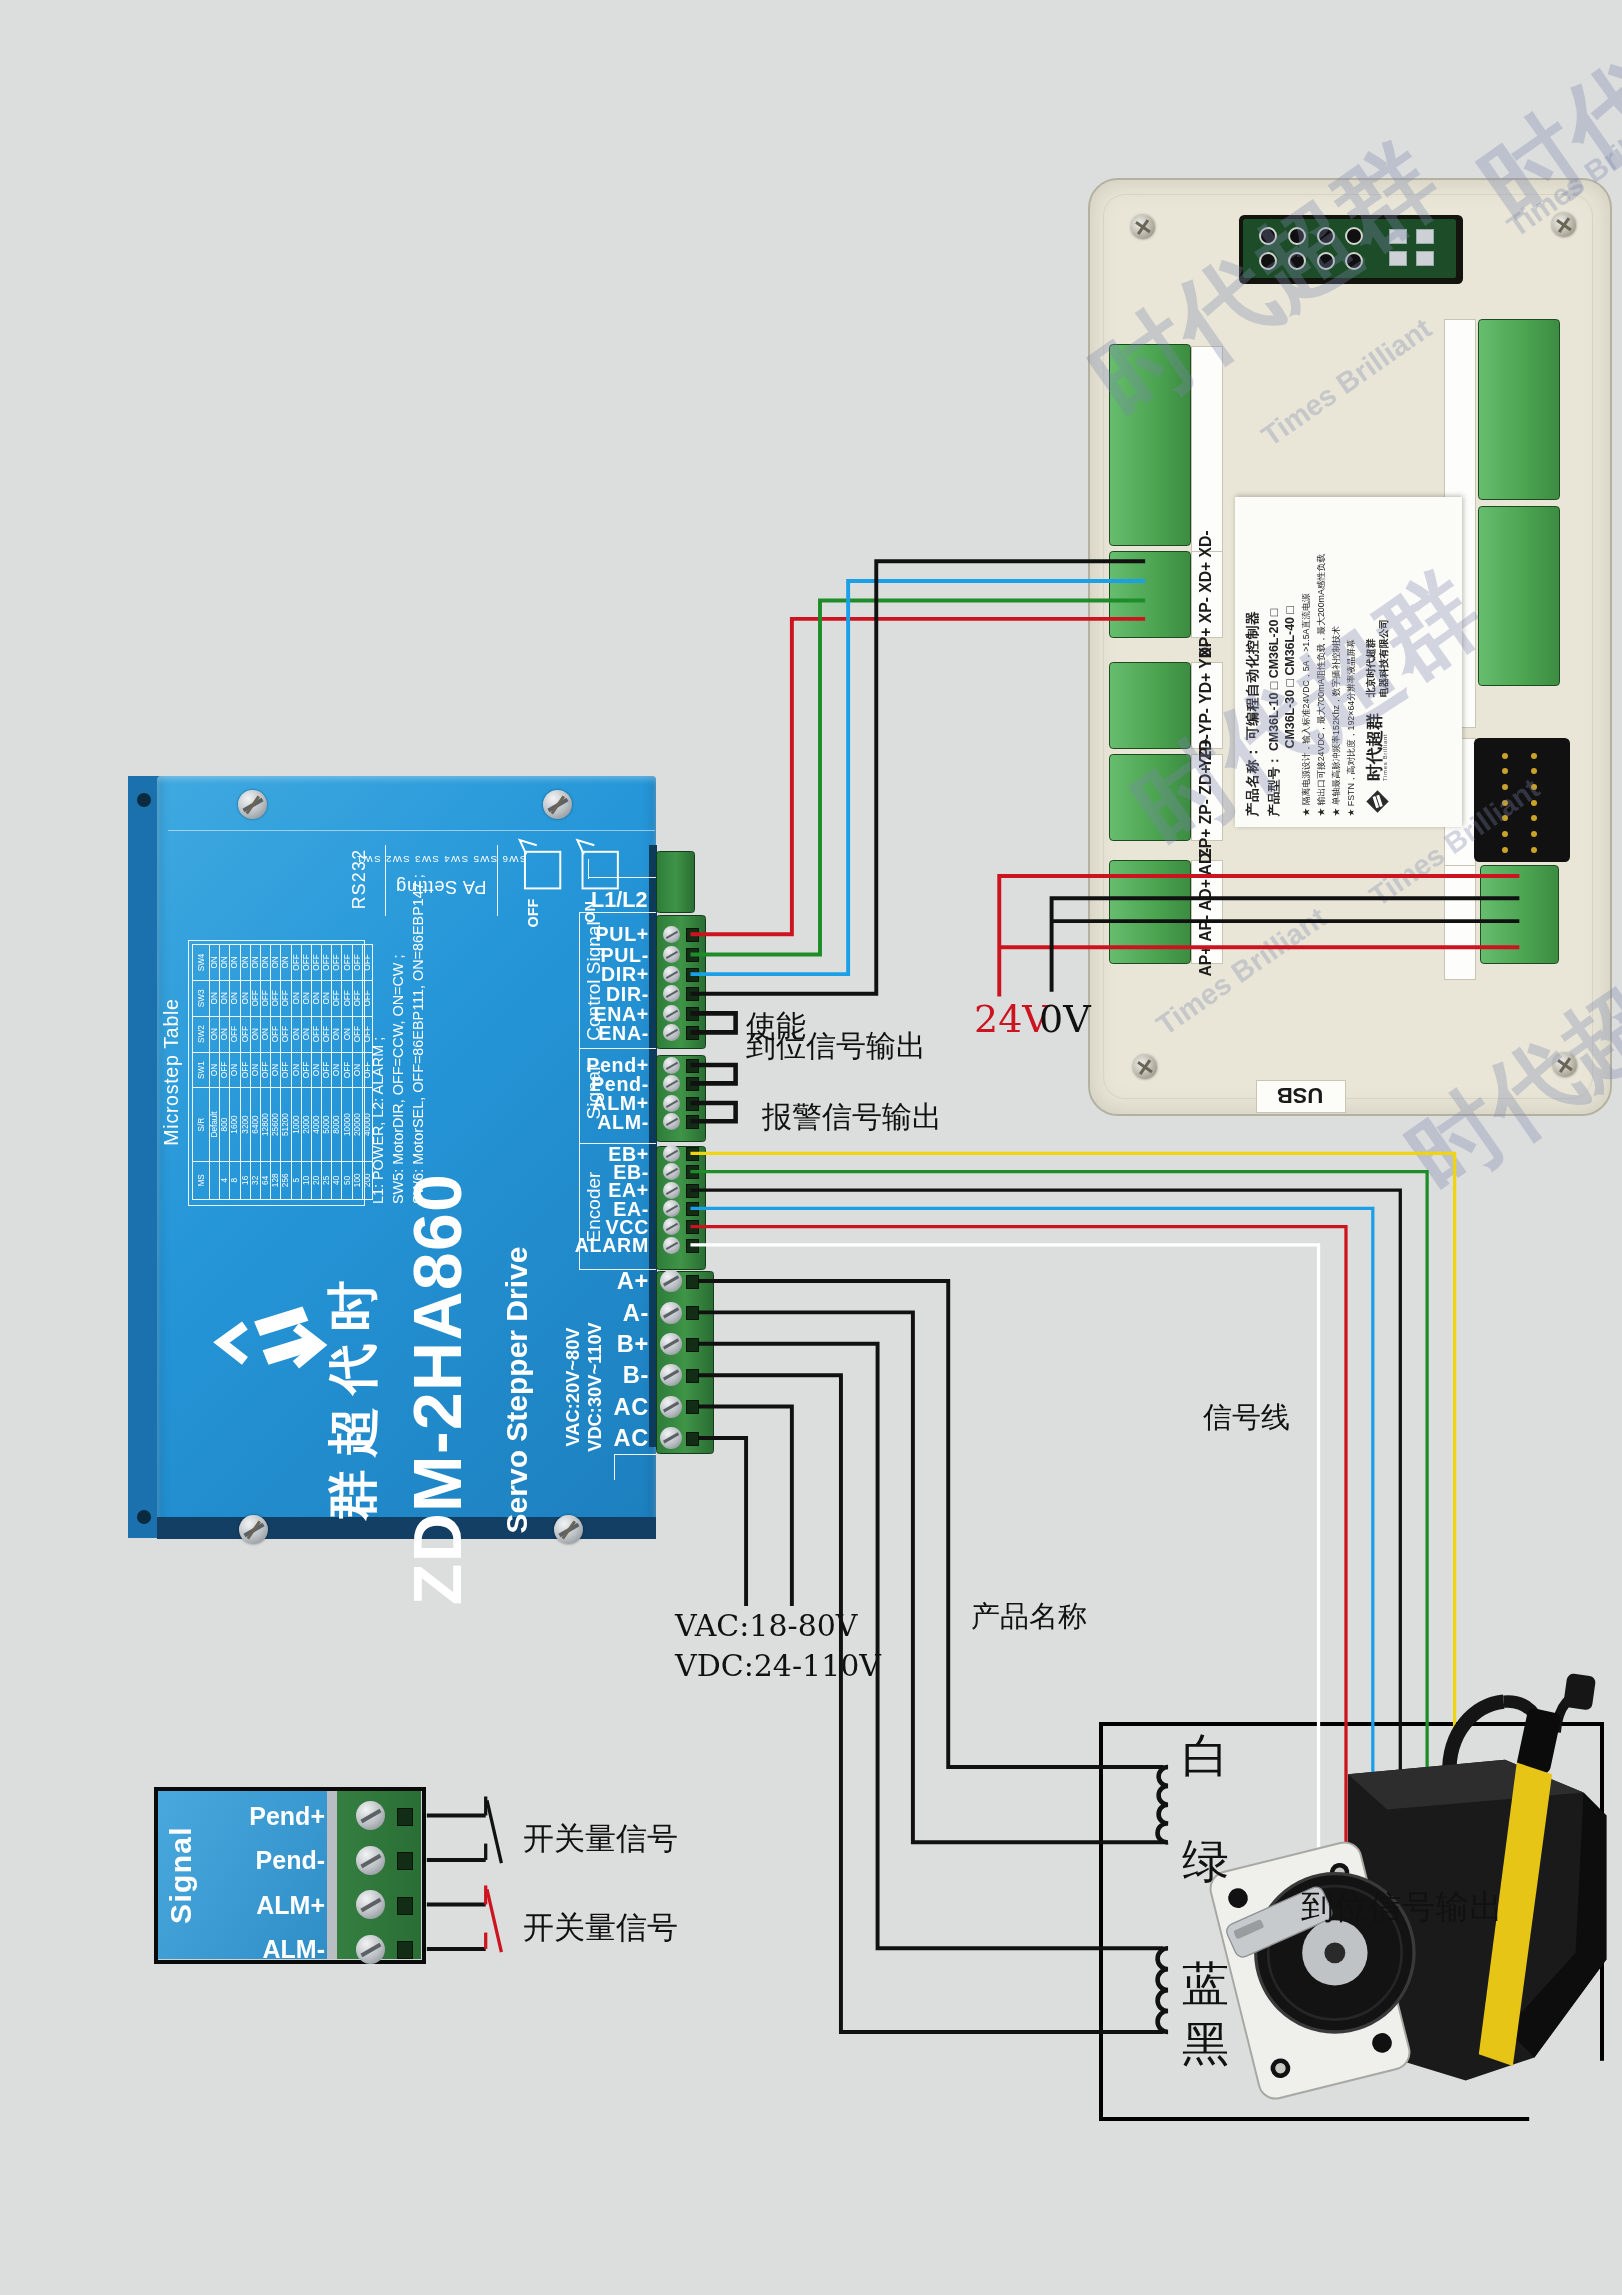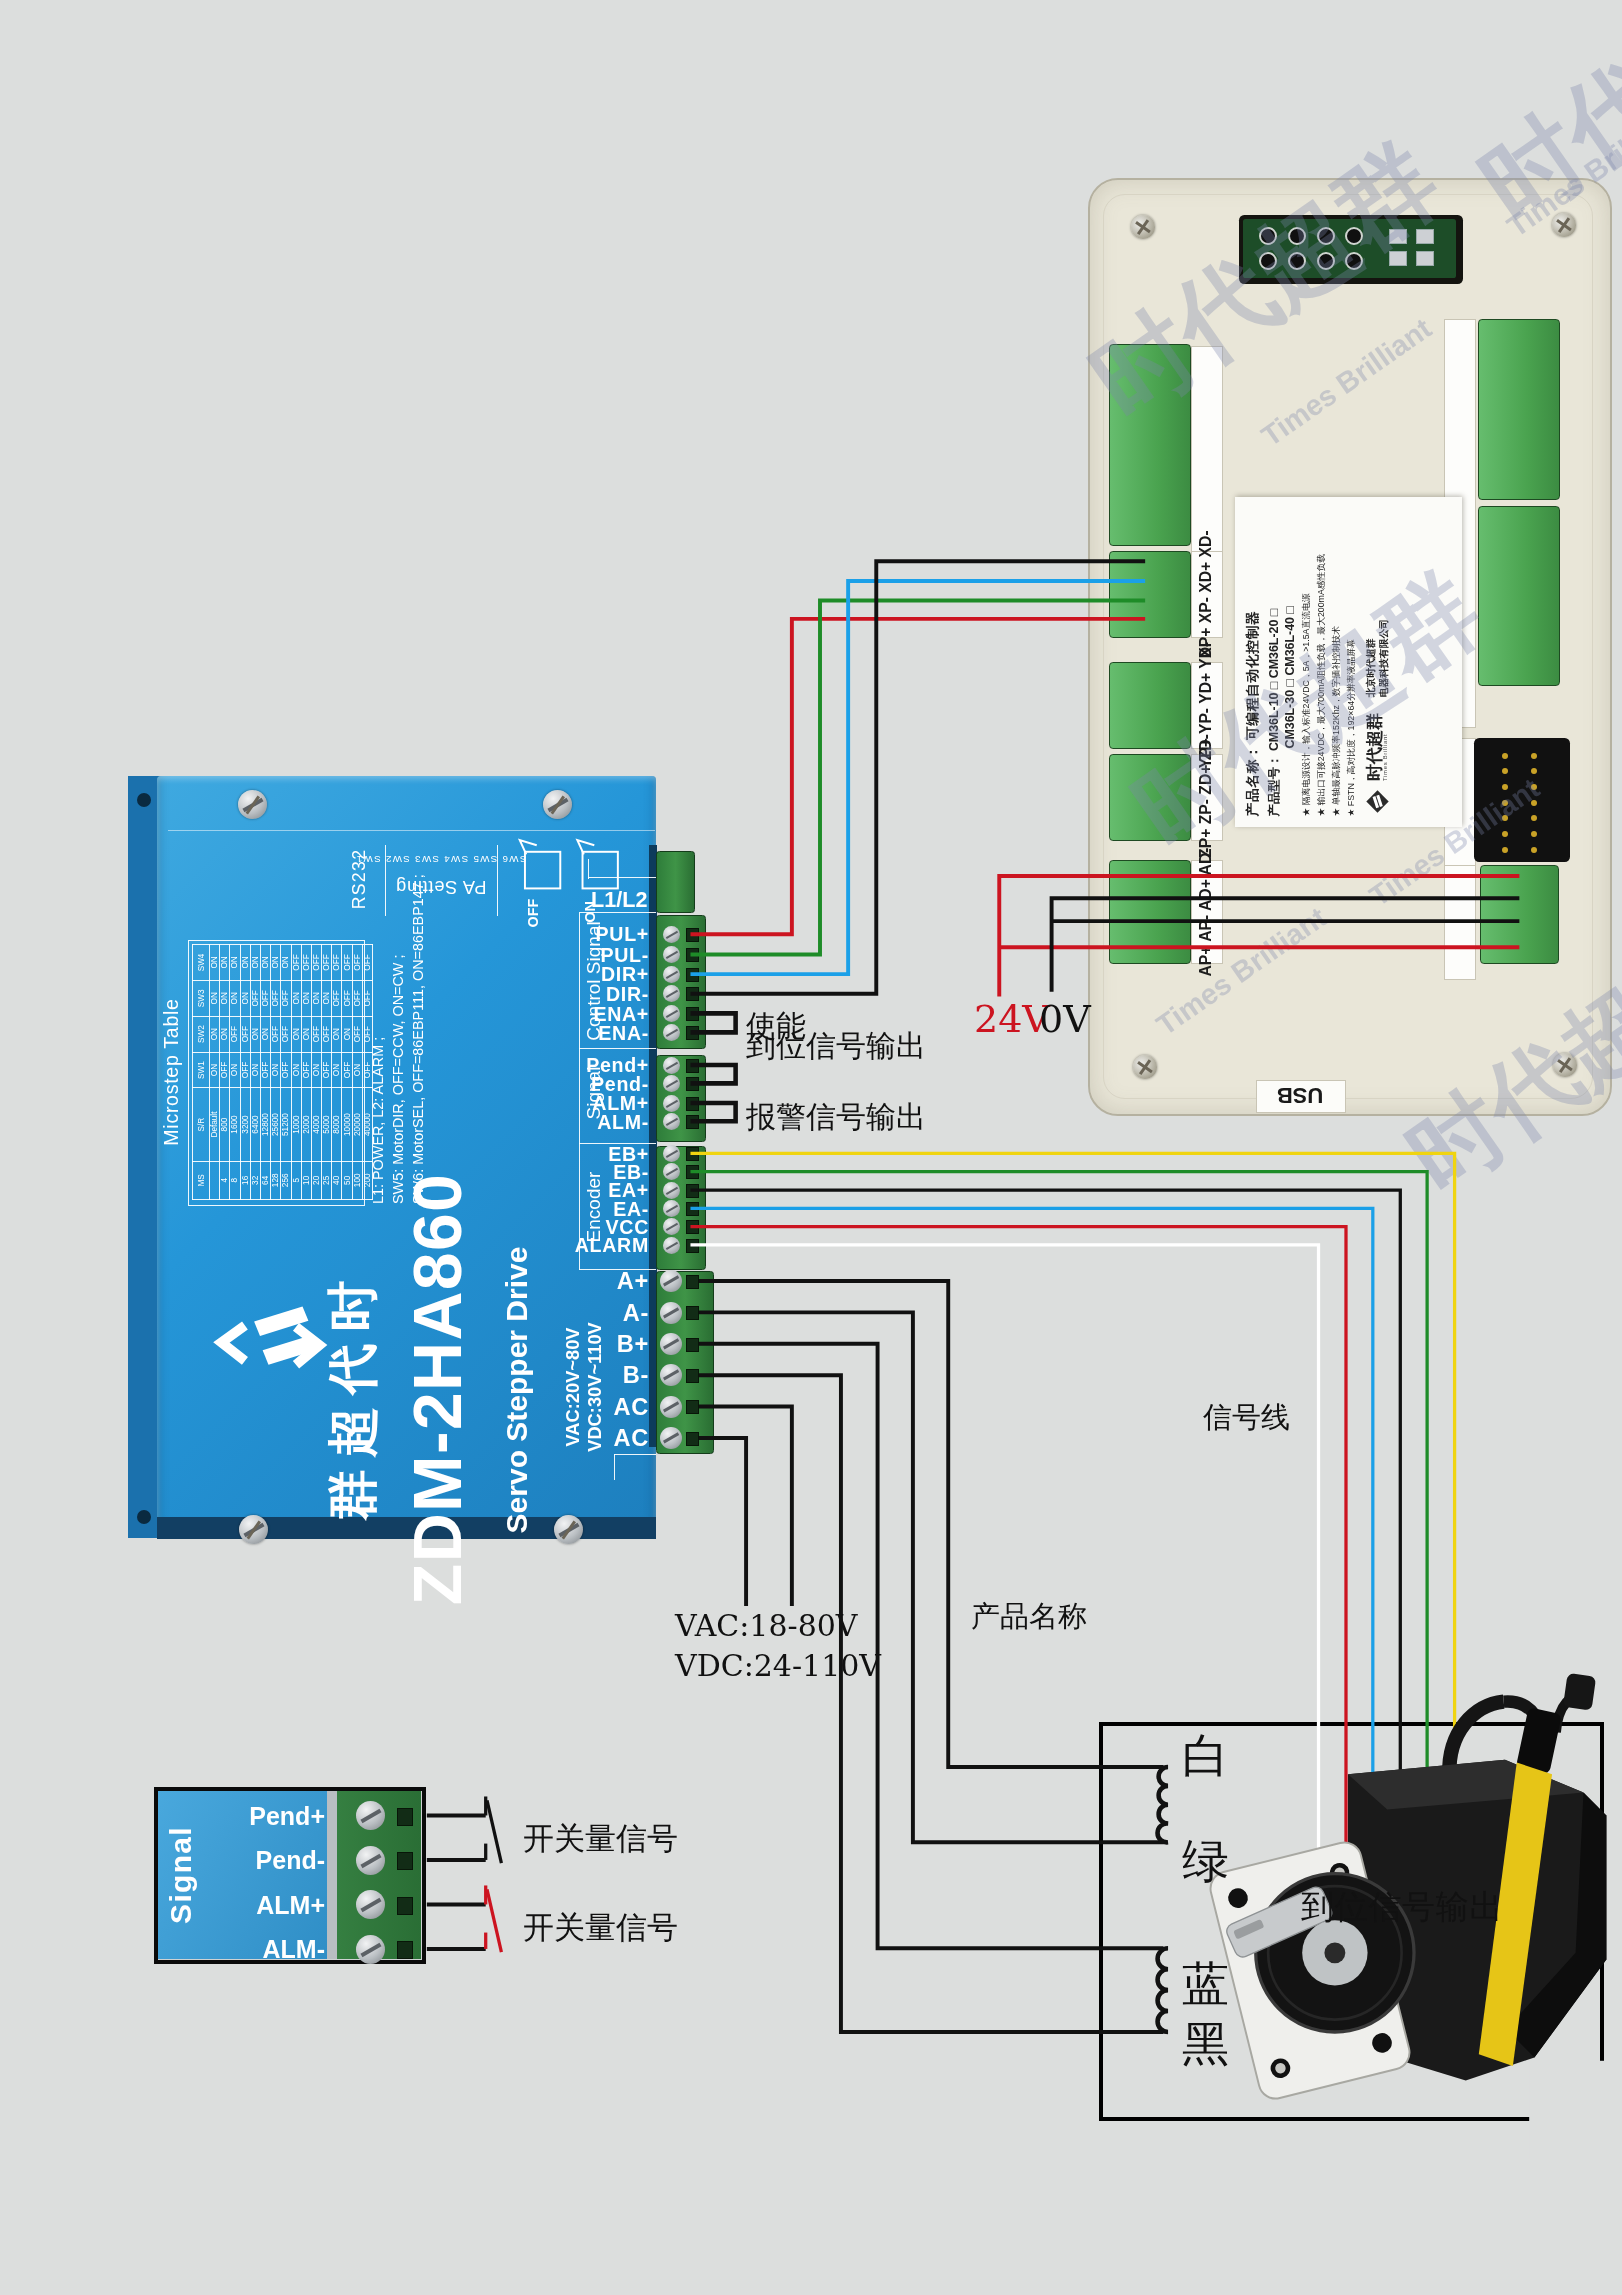--- a/index.html
+++ b/index.html
@@ -674,21 +674,21 @@
         <rect x="1875" y="2911" width="160" height="54" rx="12" fill="#c7cacc" stroke="#8e9294" stroke-width="2"></rect>
         <rect x="1885" y="2922" width="46" height="14" rx="4" fill="#9a9d9f"></rect>
       </g>
       <circle cx="2040" cy="2985" r="50" fill="#bfc3c5"></circle>
       <circle cx="2040" cy="2985" r="16" fill="#2a2a2a"></circle>
     </g>
   </svg>
 
   <div class="anno" style="left:746px;top:1006px;font-size:30px;">使能</div>
   <div class="anno" style="left:746px;top:1026px;font-size:30px;">到位信号输出</div>
-  <div class="anno" style="left:746px;top:1097px;font-size:30px;">报警信号输出</div>
+  <div class="anno" style="left:762px;top:1097px;font-size:30px;">报警信号输出</div>
   <div class="anno serif" style="left:974px;top:997px;font-size:38px;color:#cc1420;">24V</div>
   <div class="anno serif" style="left:1039px;top:997px;font-size:38px;">0V</div>
   <div class="anno serif" style="left:675px;top:1608px;font-size:30px;">VAC:18-80V</div>
   <div class="anno serif" style="left:675px;top:1648px;font-size:30px;">VDC:24-110V</div>
   <div class="anno" style="left:971px;top:1597px;font-size:29px;">产品名称</div>
   <div class="anno" style="left:1203px;top:1398px;font-size:29px;">信号线</div>
   <div class="anno serif" style="left:1301px;top:1885px;font-size:33px;letter-spacing:0.7px;">到位信号输出</div>
   <div class="anno serif" style="left:1182px;top:1725px;font-size:47px;">白</div>
   <div class="anno serif" style="left:1182px;top:1830px;font-size:47px;">绿</div>
   <div class="anno serif" style="left:1182px;top:1953px;font-size:47px;">蓝</div>

